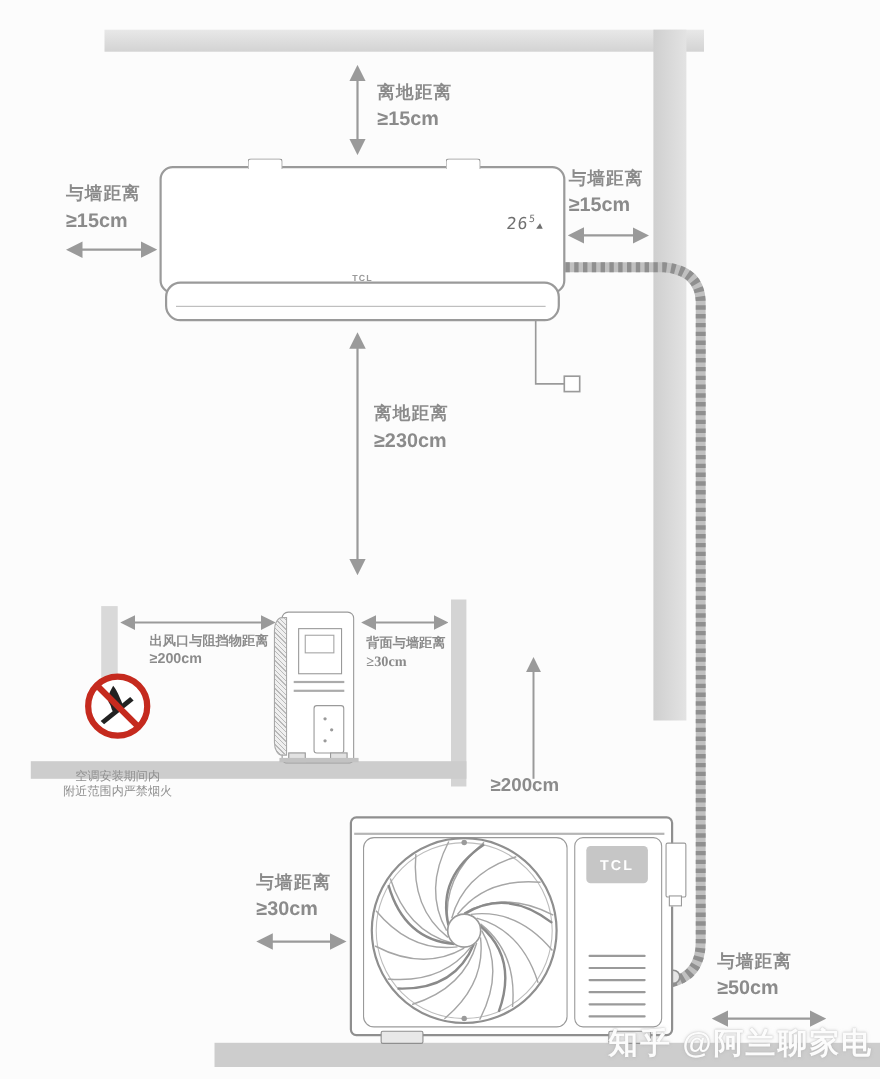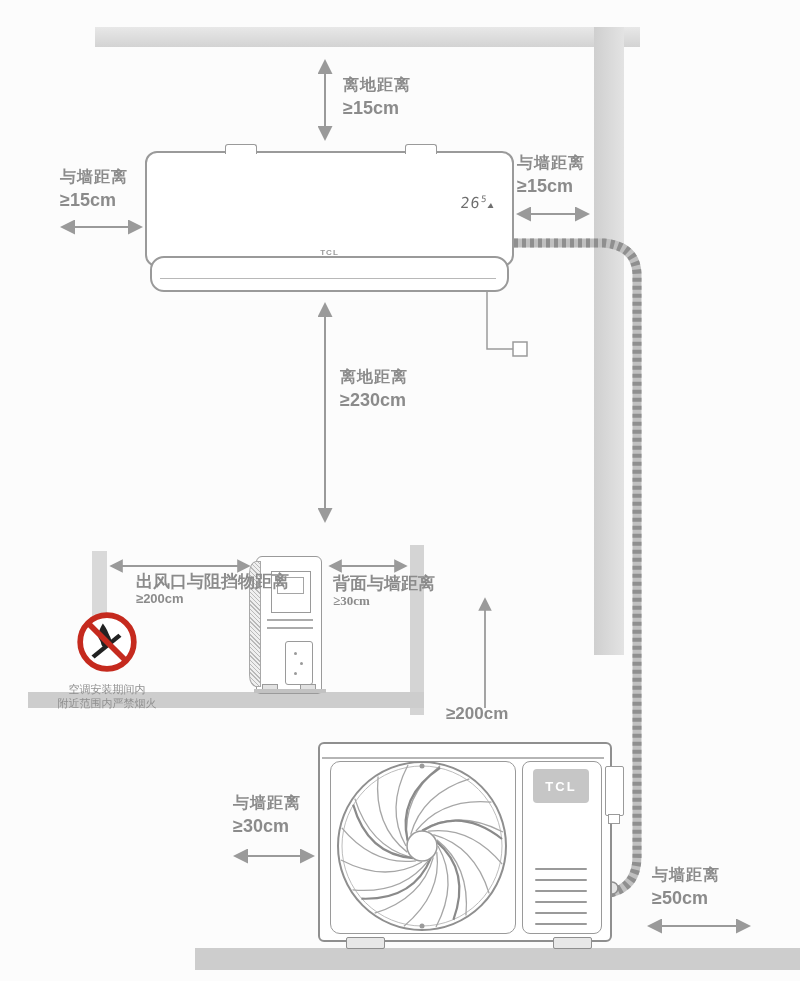--- a/index.html
+++ b/index.html
@@ -51,21 +51,21 @@
   .su-line{position:absolute;left:10px;width:46px;height:1.5px;background:#ababab;}
   .su-l1{top:62px;} .su-l2{top:70px;}
   .su-valve{position:absolute;left:28px;top:84px;width:26px;height:42px;border:1.5px solid #9a9a9a;border-radius:3px;}
   .su-dot{position:absolute;width:3px;height:3px;border-radius:50%;background:#9a9a9a;}
   .su-base{position:absolute;left:254px;top:689px;width:72px;height:4px;background:#c2c2c2;}
   .su-foot{position:absolute;top:684px;width:14px;height:7px;background:#e2e2e2;border:1.2px solid #9a9a9a;}
   .su-f1{left:262px;} .su-f2{left:300px;}
 
   
   .warning{position:absolute;left:52px;top:610px;width:110px;text-align:center;}
-  .warn-text{margin-top:4px;font-size:11px;line-height:14px;color:#8f8f8f;white-space:nowrap;}
+  .warn-text{margin-top:20px;font-size:11px;line-height:14px;color:#8f8f8f;white-space:nowrap;}
 
   
   .outdoor-unit{position:absolute;left:318px;top:742px;width:290px;height:196px;
     background:#fff;border:2px solid #8f8f8f;border-radius:6px;}
   .ou-topline{position:absolute;left:2px;top:13px;width:282px;height:1.5px;background:#b5b5b5;}
   .ou-fan-panel{position:absolute;left:10px;top:17px;width:184px;height:171px;
     border:1.5px solid #9a9a9a;border-radius:10px;}
   .ou-fan-svg{position:absolute;left:7px;top:16px;}
   .ou-right-panel{position:absolute;left:202px;top:17px;width:78px;height:171px;
     border:1.5px solid #9a9a9a;border-radius:8px;}
@@ -77,21 +77,21 @@
     background:#fff;border:1.5px solid #9a9a9a;border-radius:2px;}
   .ou-valve-notch{position:absolute;left:288px;top:70px;width:10px;height:8px;border:1.2px solid #9a9a9a;background:#fff;}
   .ou-foot{position:absolute;top:193px;width:37px;height:10px;background:#e8e8e8;
     border:1.5px solid #8f8f8f;border-radius:2px;}
   .ou-f1{left:26px;} .ou-f2{left:233px;}
 
   
   .ann{position:absolute;font-weight:600;color:#8b8b8b;}
   .ann .lbl{font-size:16px;line-height:22px;letter-spacing:1px;}
   .ann .val{font-size:18px;line-height:24px;}
-  .ann-sm .lbl{font-size:17px;line-height:16px;letter-spacing:0;}
+  .ann-sm .lbl{font-size:12px;line-height:16px;letter-spacing:0;}
   .ann-sm .val{font-size:13px;line-height:17px;}
   .ann-ceiling{left:343px;top:74px;}
   .ann-left-wall{left:60px;top:166px;}
   .ann-right-wall{left:517px;top:152px;}
   .ann-floor-height{left:340px;top:366px;}
   .ann-outlet{left:136px;top:574px;}
   .ann-back{left:333px;top:576px;font-family:Liberation Serif, serif;}
   .ann-above-outdoor{left:446px;top:702px;}
   .ann-above-outdoor .val{font-size:17px;}
   .ann-ou-left{left:233px;top:792px;}
@@ -263,13 +263,14 @@
   </div>
   <div class="ann ann-ou-left">
     <div class="lbl">与墙距离</div>
     <div class="val">≥30cm</div>
   </div>
   <div class="ann ann-ou-right">
     <div class="lbl">与墙距离</div>
     <div class="val">≥50cm</div>
   </div>
 
+  <div class="watermark">知乎 @阿兰聊家电</div>
 </div>
 
 </body></html>

